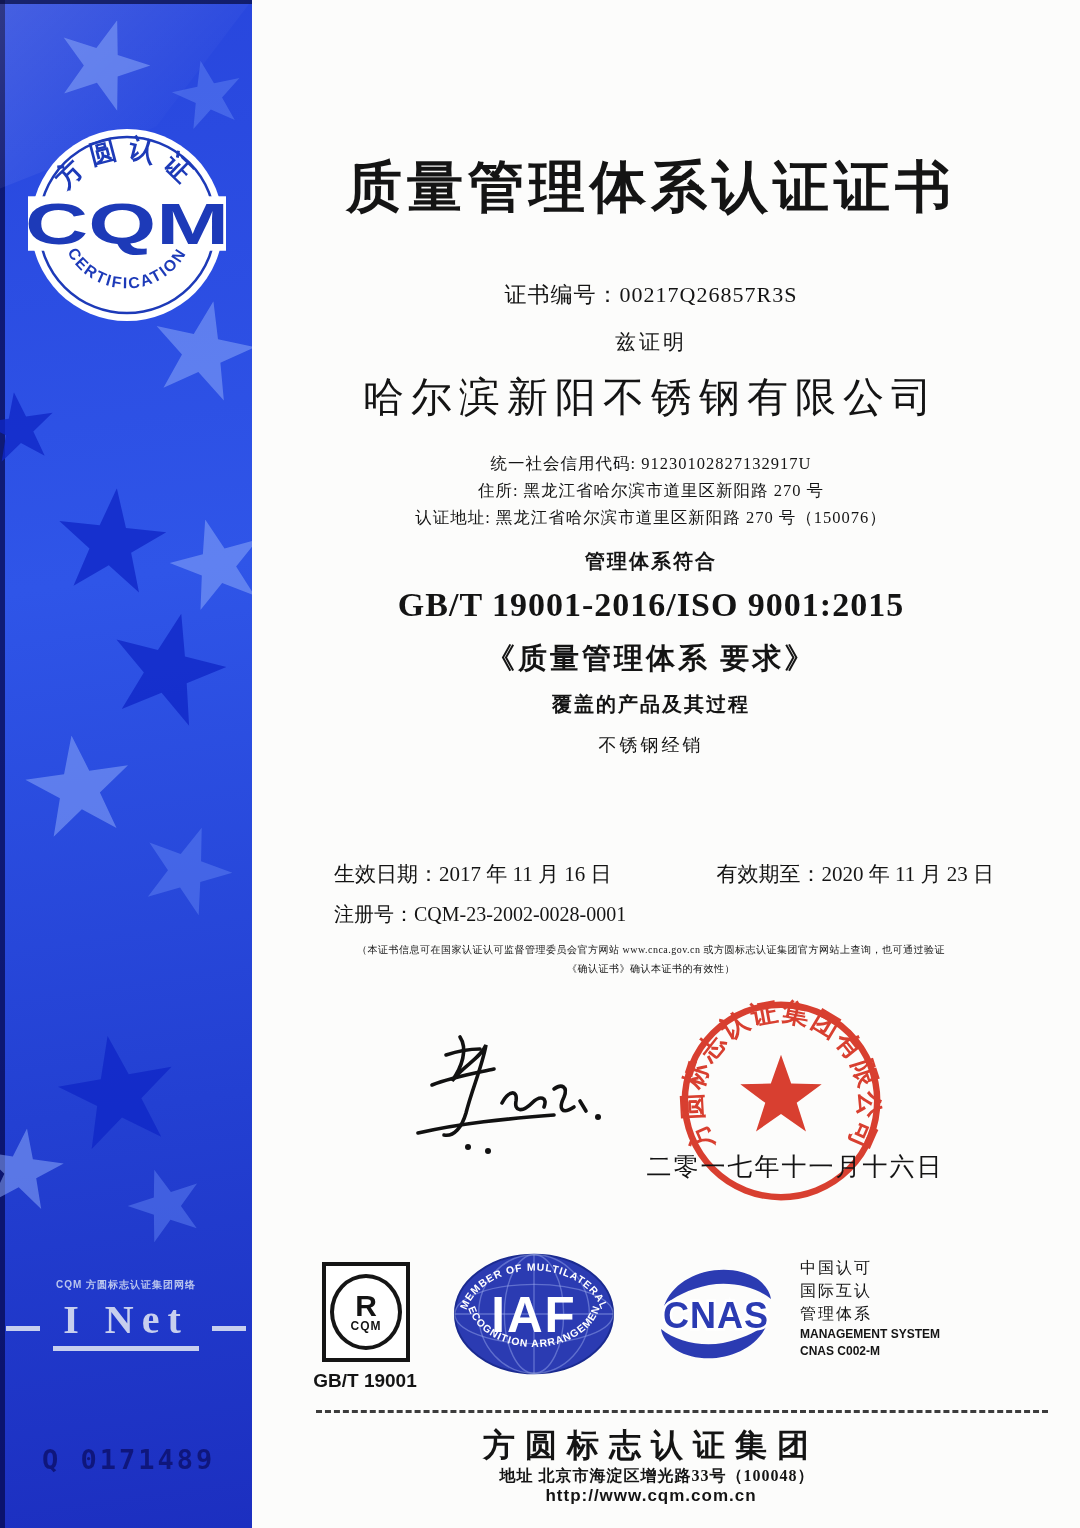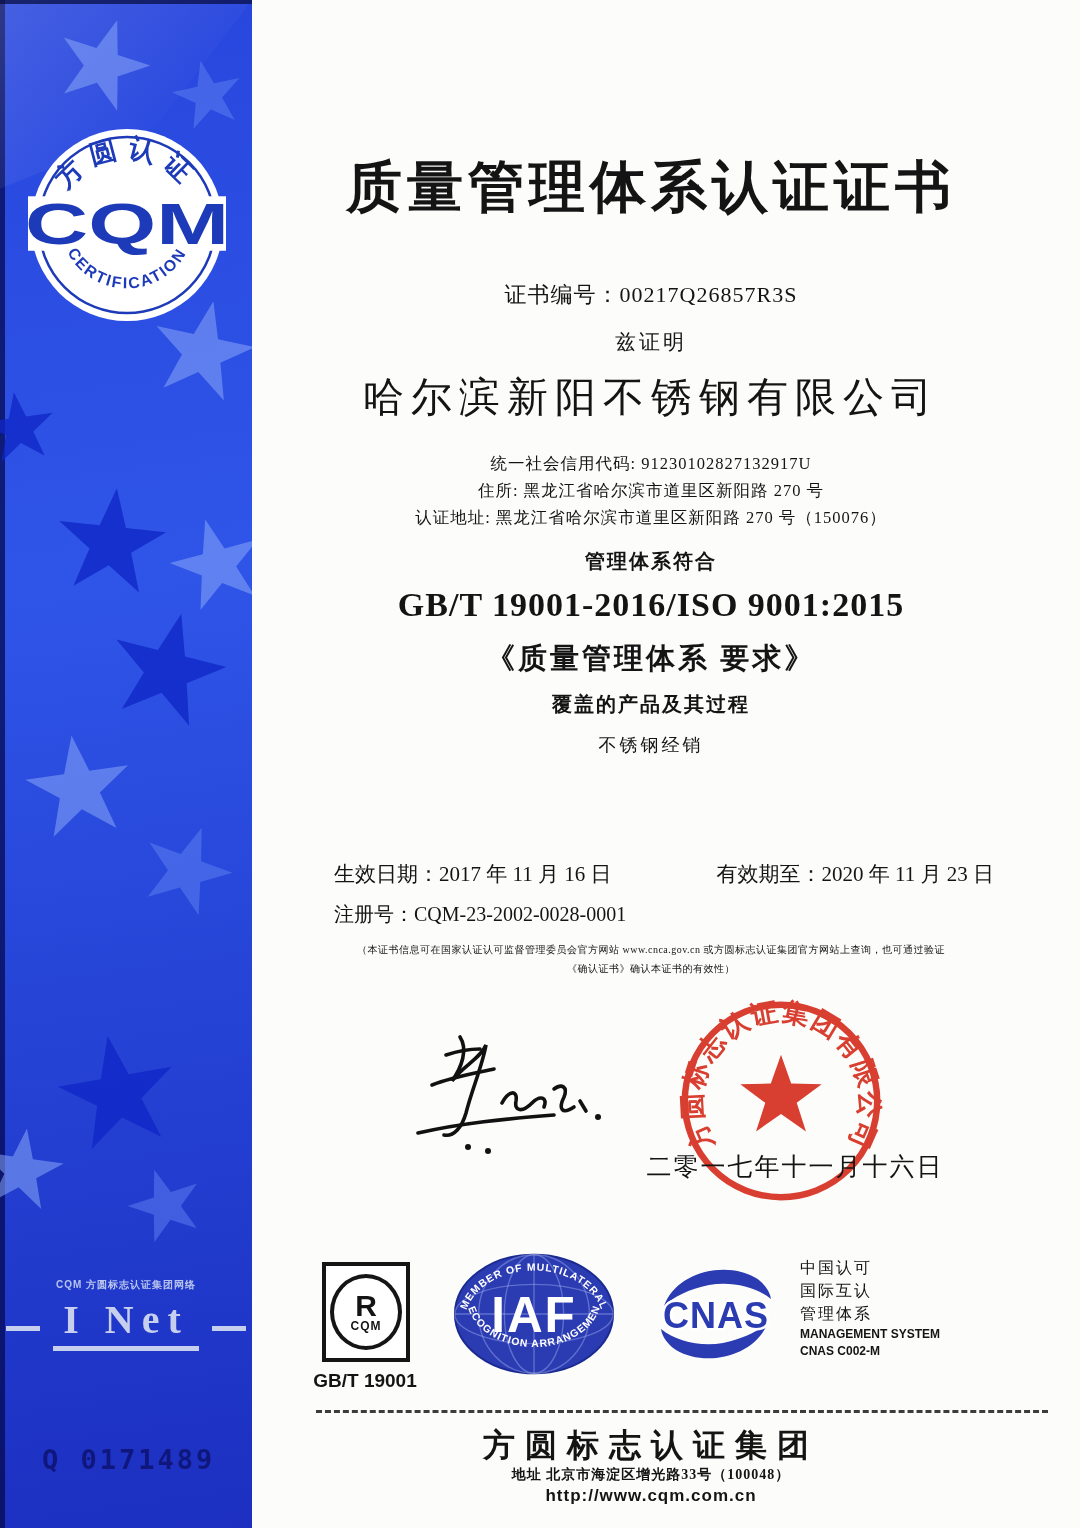--- a/index.html
+++ b/index.html
@@ -67,21 +67,21 @@
                font-weight:bold;font-family:"Liberation Sans","DejaVu Sans",sans-serif;}
   .iaf{position:absolute;left:198px;top:1250px;width:168px;height:128px;}
   .cnas{position:absolute;left:398px;top:1258px;width:132px;height:112px;}
   .accred{position:absolute;left:548px;top:1256px;text-align:left;
           font-family:"Liberation Sans","DejaVu Sans",sans-serif;}
   .accred .cn{font-size:16px;line-height:1.45;letter-spacing:2px;}
   .accred .en{font-size:12px;font-weight:bold;line-height:1.45;}
 
   .divider{position:absolute;left:64px;top:1410px;width:732px;height:0;border-top:3px dashed #3c3c3c;}
   .group-name{top:1424px;font-size:32px;font-weight:bold;letter-spacing:10px;}
-  .footer-address{top:1466px;font-size:14px;font-weight:bold;letter-spacing:1px;}
+  .footer-address{top:1466px;font-size:16px;font-weight:bold;letter-spacing:1px;padding-left:6px;}
   .footer-url{top:1486px;font-size:17px;font-weight:bold;letter-spacing:1px;
               font-family:"Liberation Sans","DejaVu Sans",sans-serif;}
 </style>
 </head>
 <body>
 
 <div class="page">
 
   <div class="sidebar">
     <div class="shard"></div>

